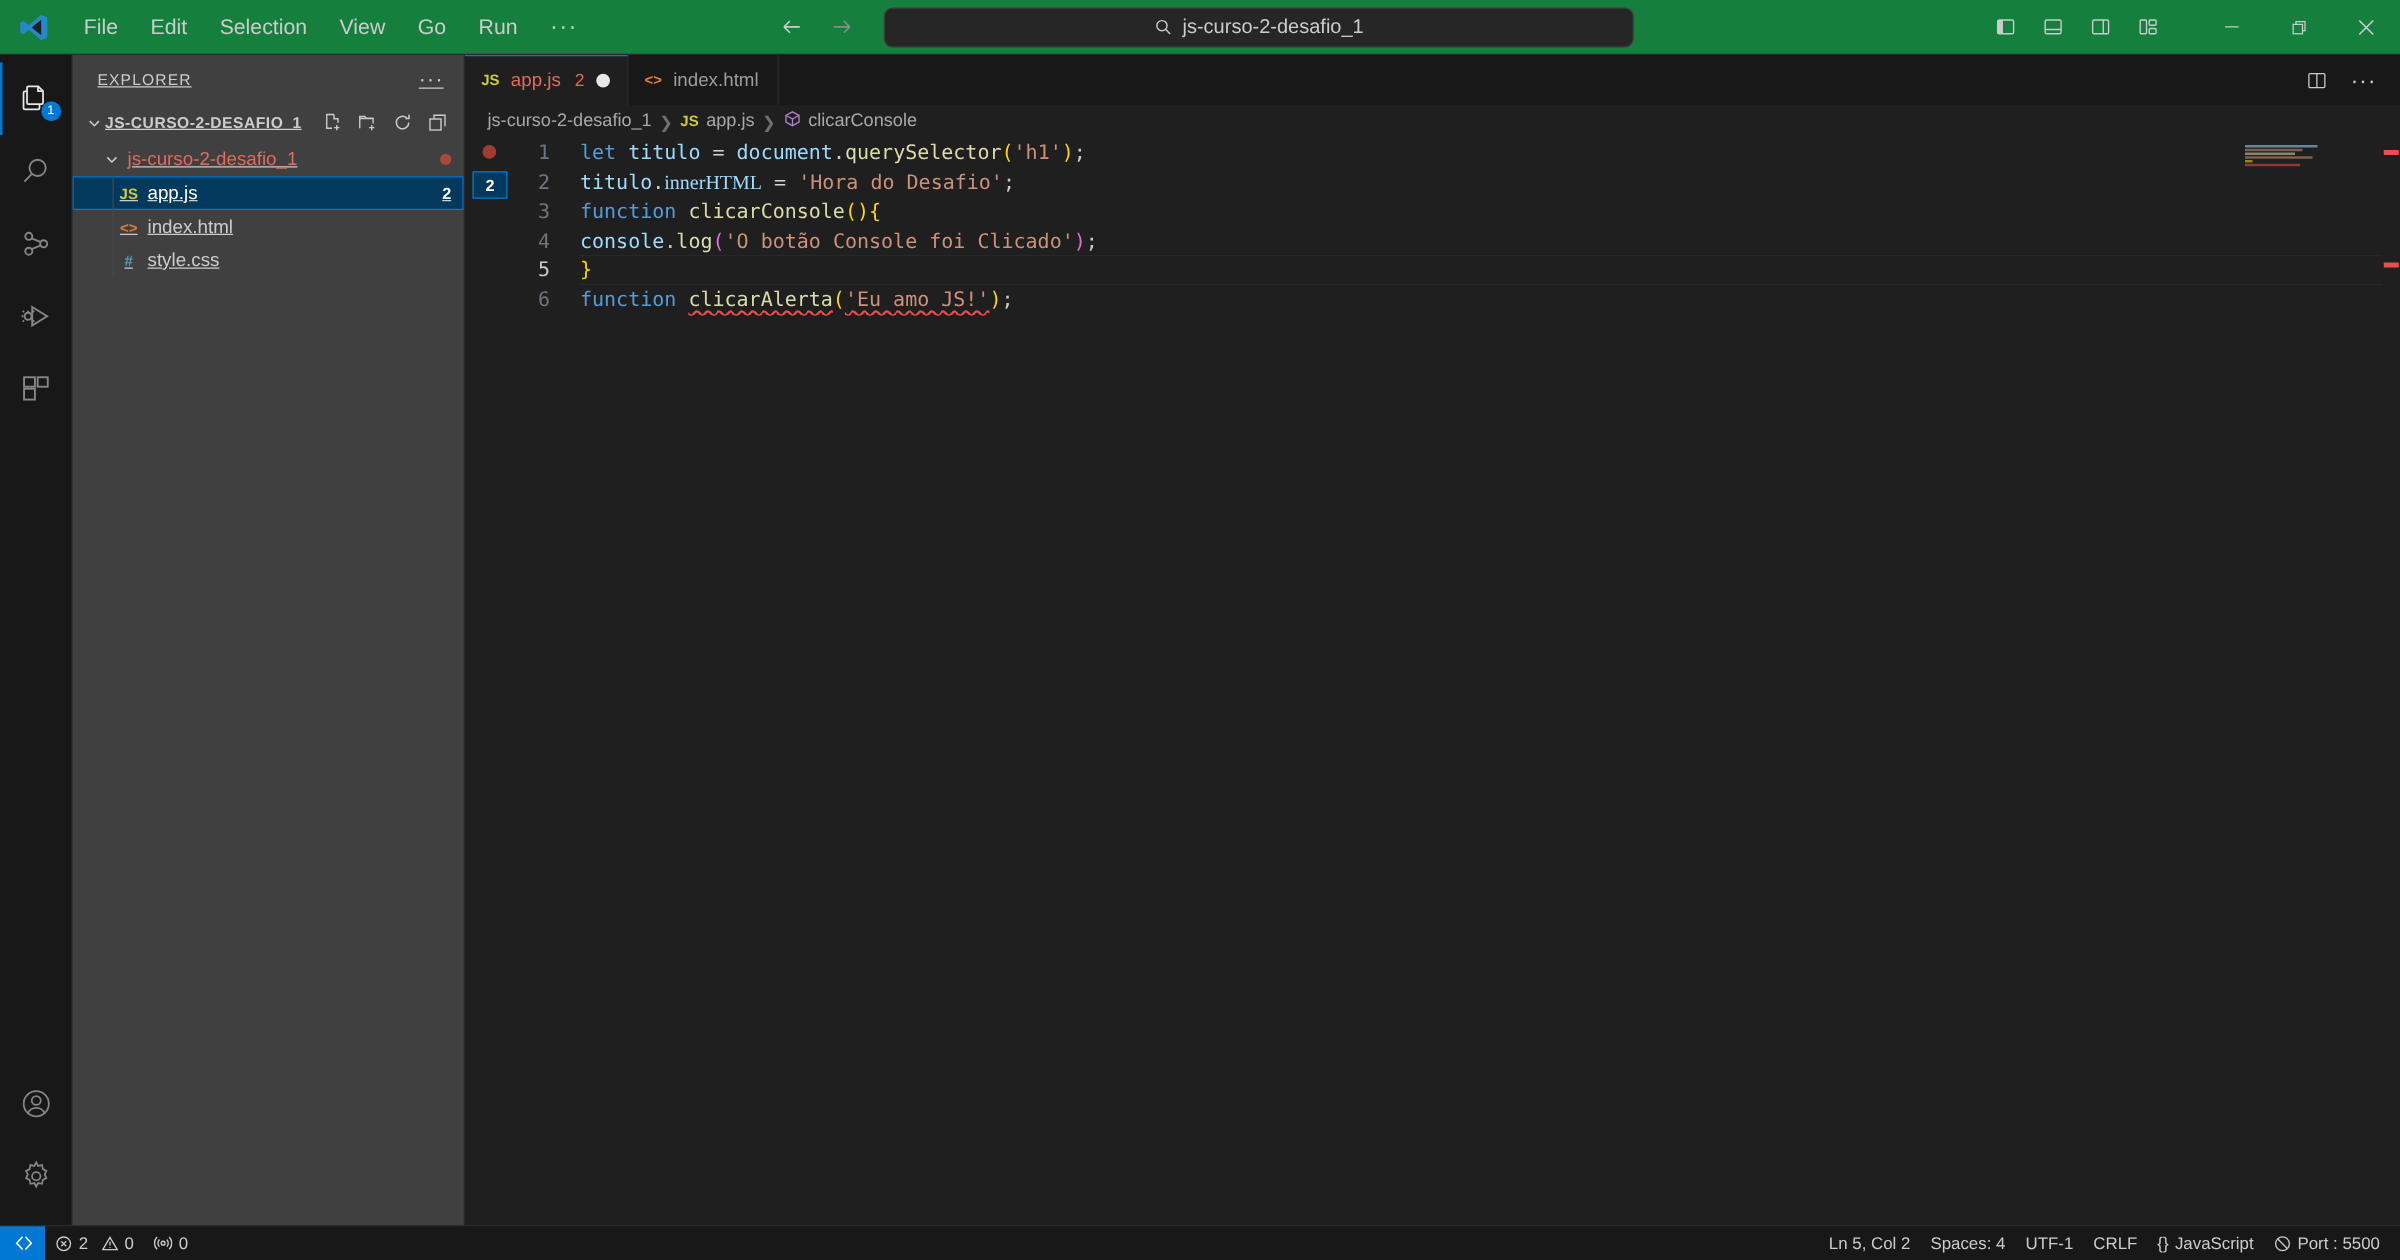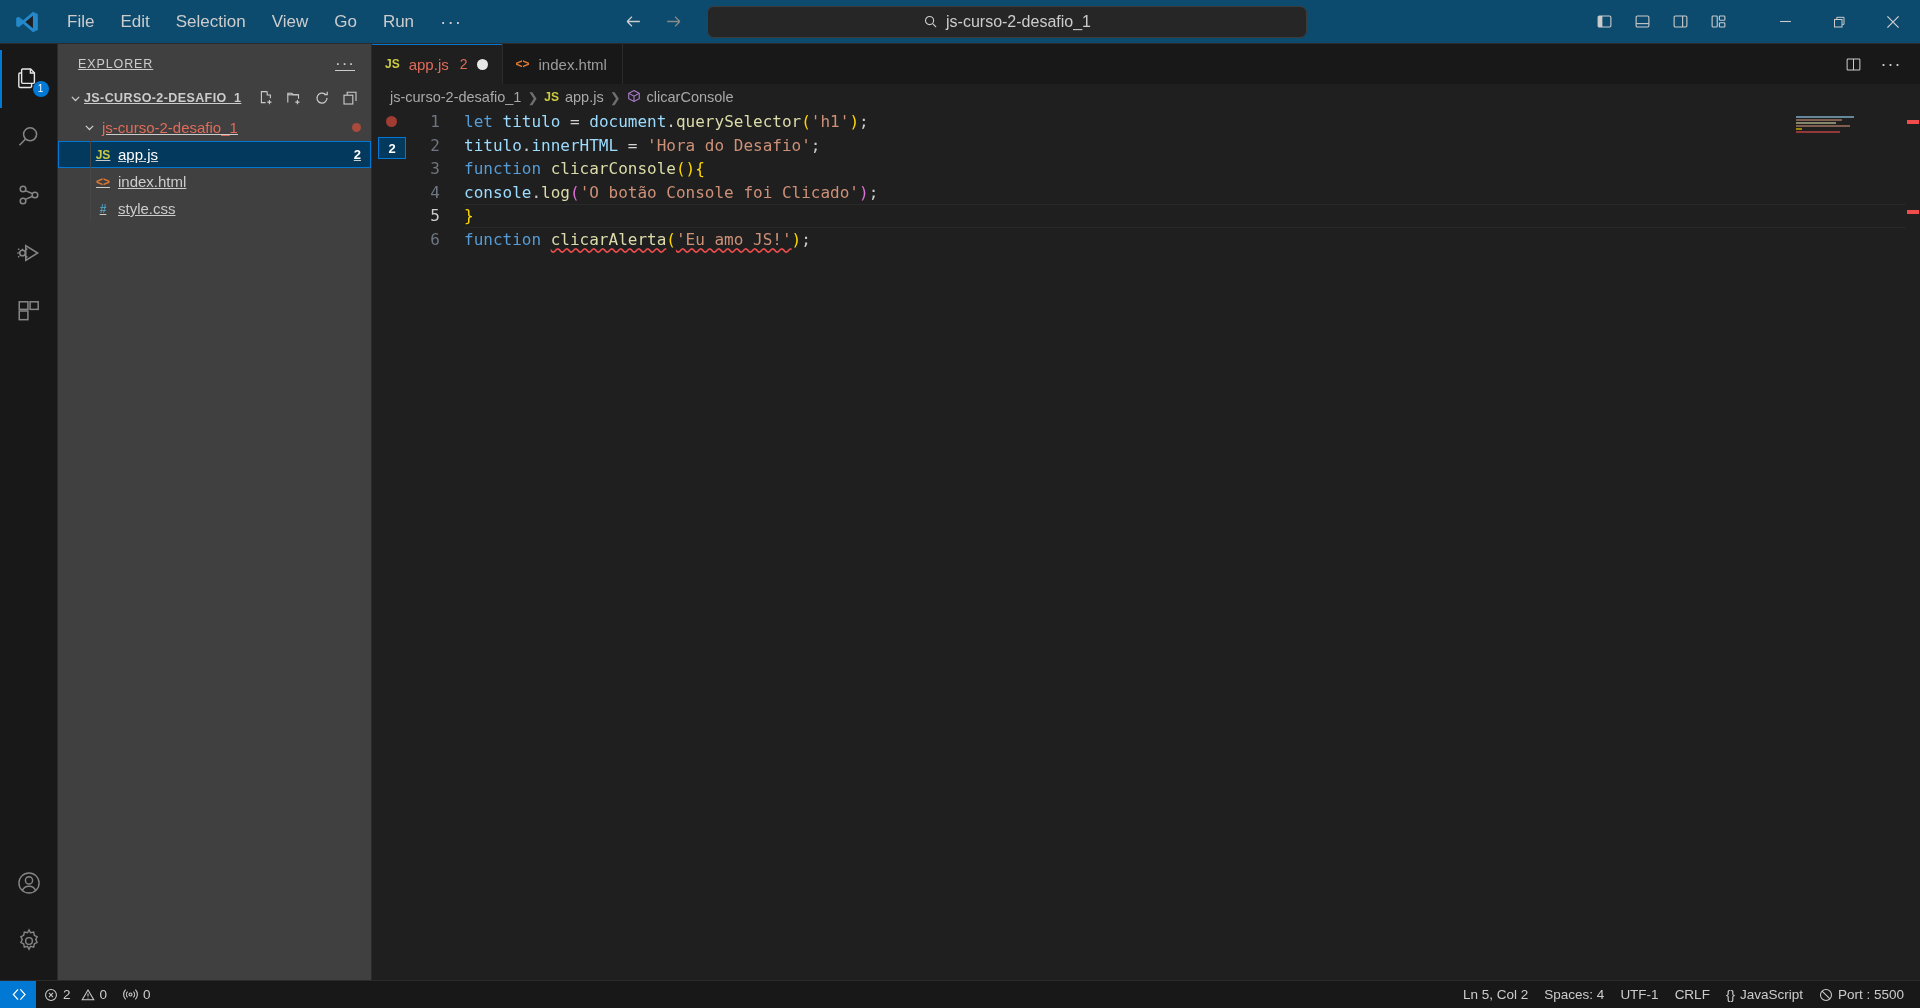--- a/index.html
+++ b/index.html
@@ -7,21 +7,21 @@
   body {
     background:#1f1f1f;
     font-family:"Liberation Sans", sans-serif;
     color:#cccccc;
     -webkit-font-smoothing:antialiased;
   }
   .app { position:relative; width:1920px; height:1008px; display:flex; flex-direction:column; }
 
   
   .titlebar {
-    height:44px; flex:0 0 44px; background:#0c4a6e;
+    height:44px; flex:0 0 44px; background:#15803d;
     display:flex; align-items:center; position:relative;
     border-bottom:1px solid #2b2b2b;
   }
   .vscode-logo { width:54px; display:flex; align-items:center; justify-content:center; }
   .menu { display:flex; align-items:center; gap:0px; }
   .menu-item {
     font-size:17px; color:#cccccc; padding:4px 13px; border-radius:4px;
     line-height:22px; white-space:nowrap;
   }
   .menu-dots { font-size:19px; color:#cccccc; padding:0px 13px; letter-spacing:1px; }
@@ -165,21 +165,21 @@
 
   
   .kw { color:#569cd6; }
   .var { color:#9cdcfe; }
   .fn { color:#dcdcaa; }
   .str { color:#ce9178; }
   .pun { color:#cccccc; }
   .op { color:#d4d4d4; }
   .br-y { color:#ffd700; }
   .br-p { color:#da70d6; }
-  .prop { color:#9cdcfe; }
+  .prop { color:#9cdcfe;font-family:Liberation Serif, serif; }
 
   .squiggle {
     text-decoration: underline wavy #f14c4c;
     text-decoration-skip-ink:none;
     text-underline-offset:3px;
   }
 
   
   .minimap {
     position:absolute; right:14px; top:0; width:110px; height:100%;

